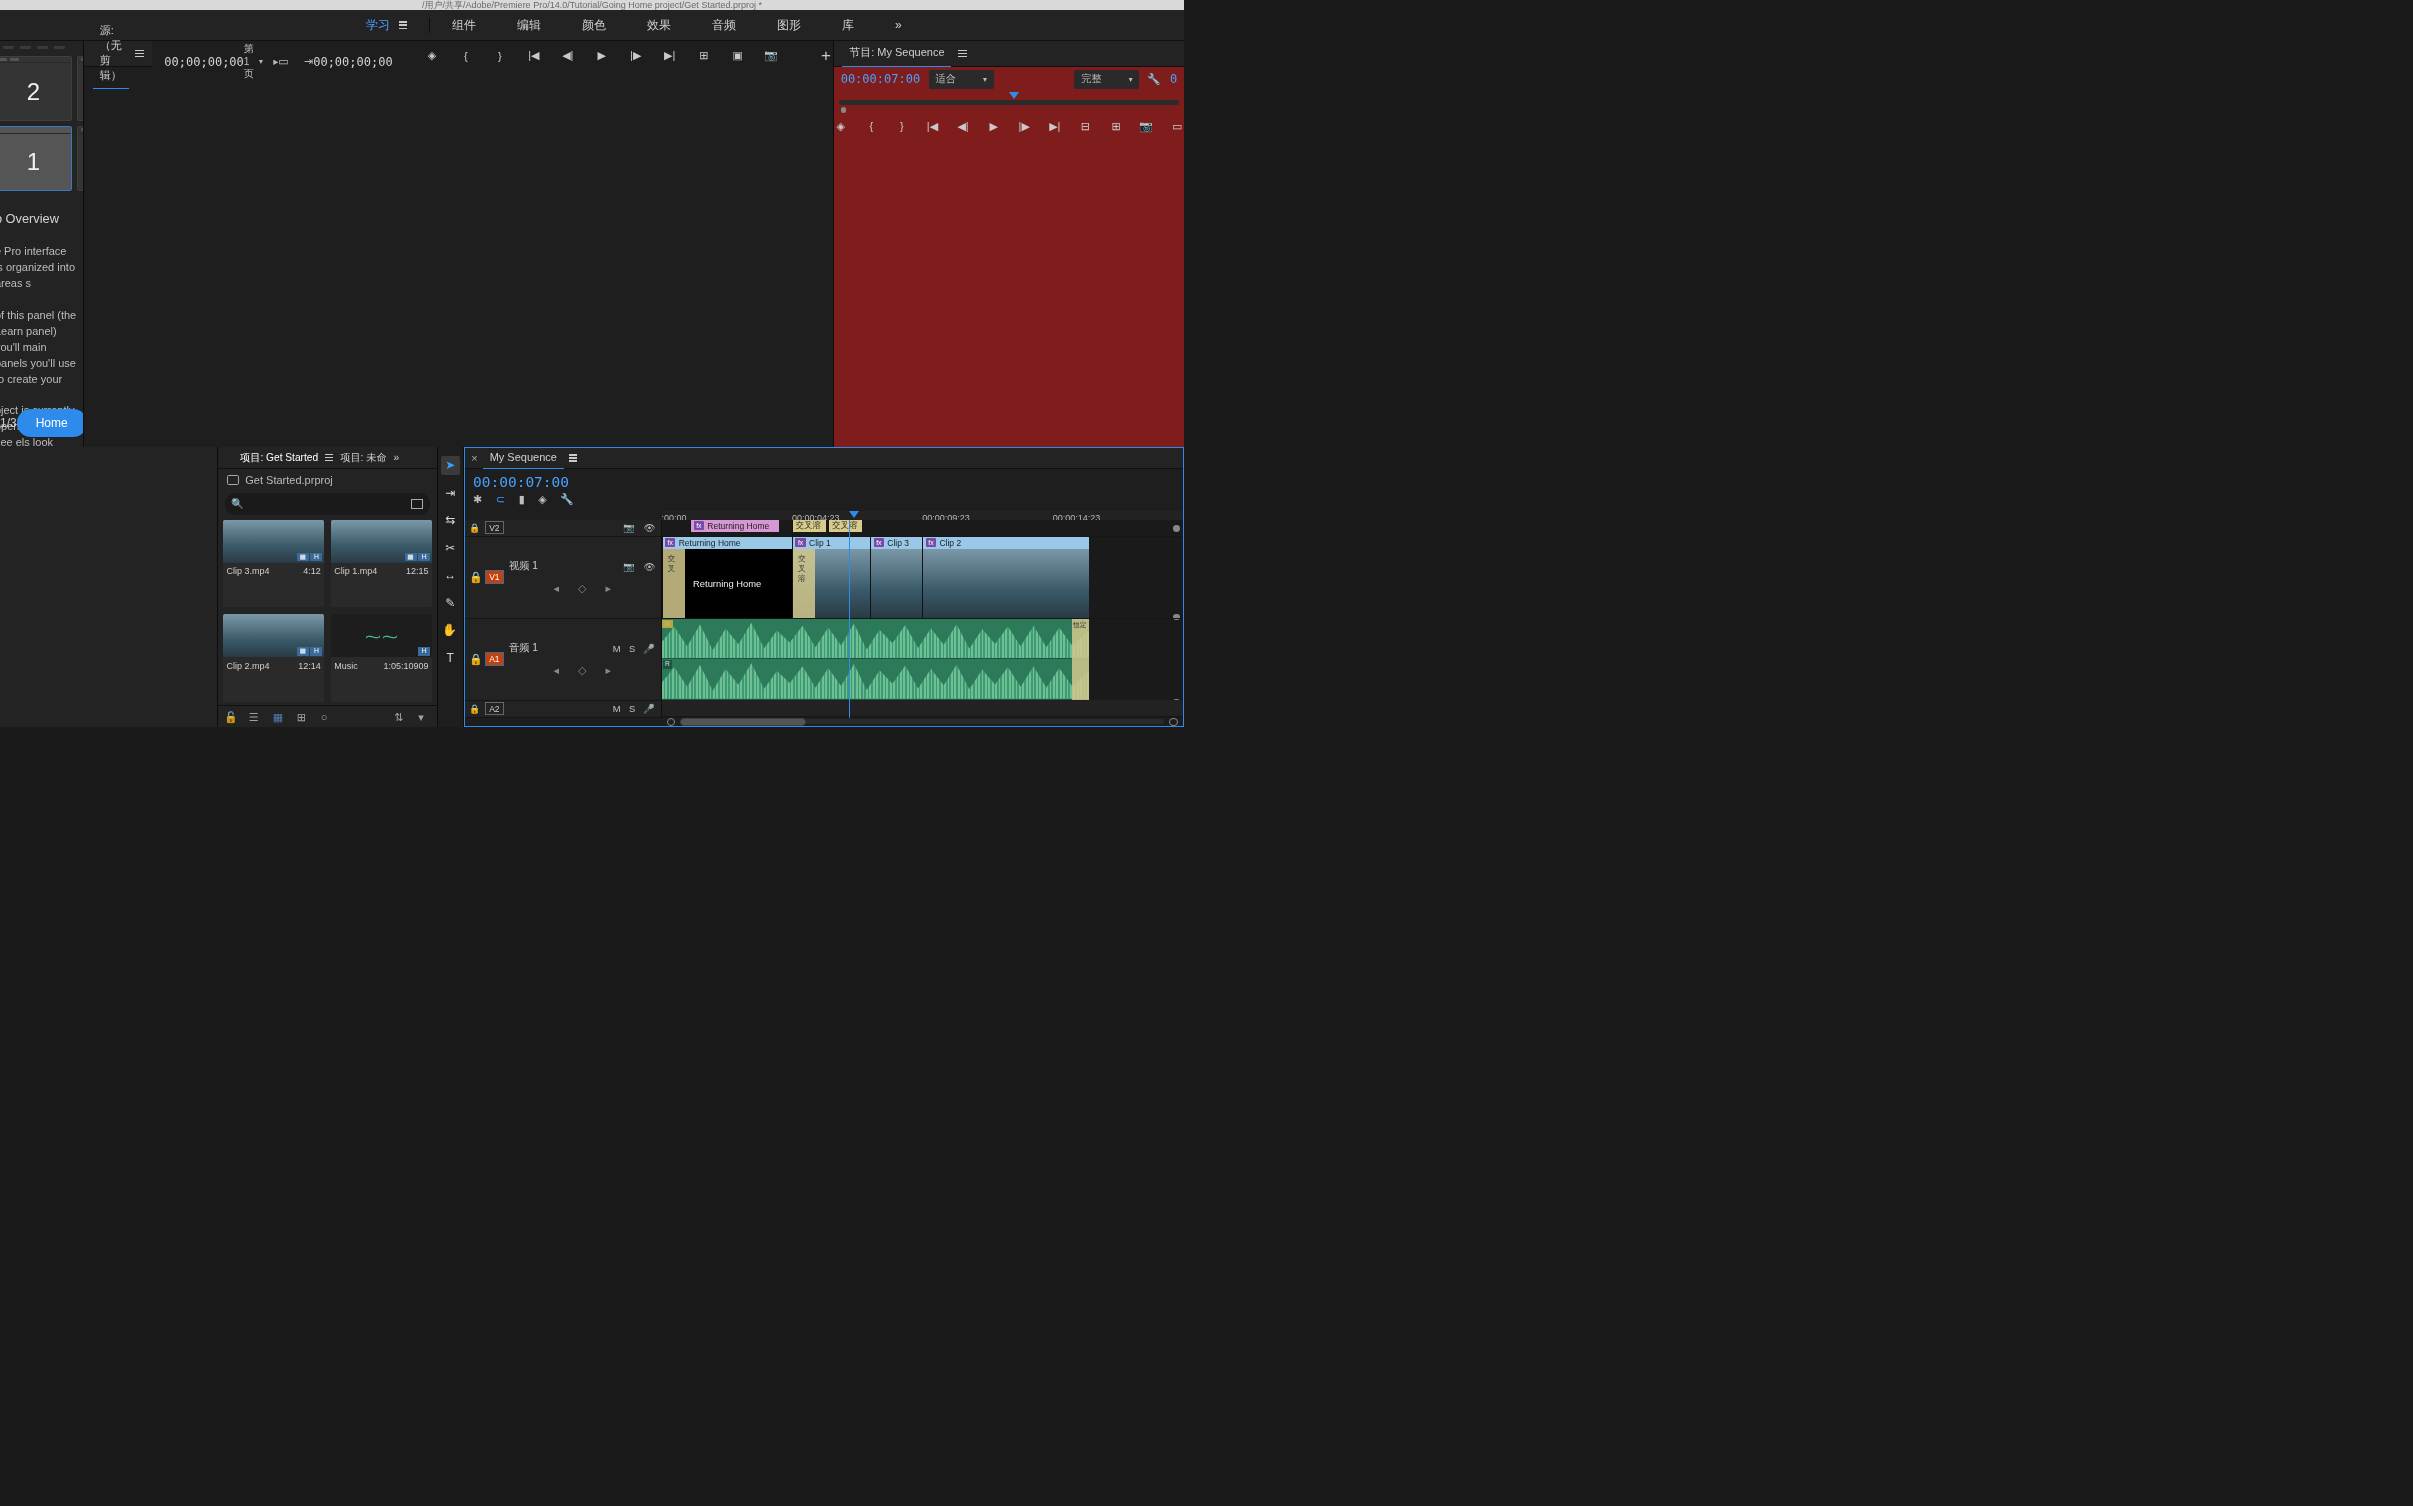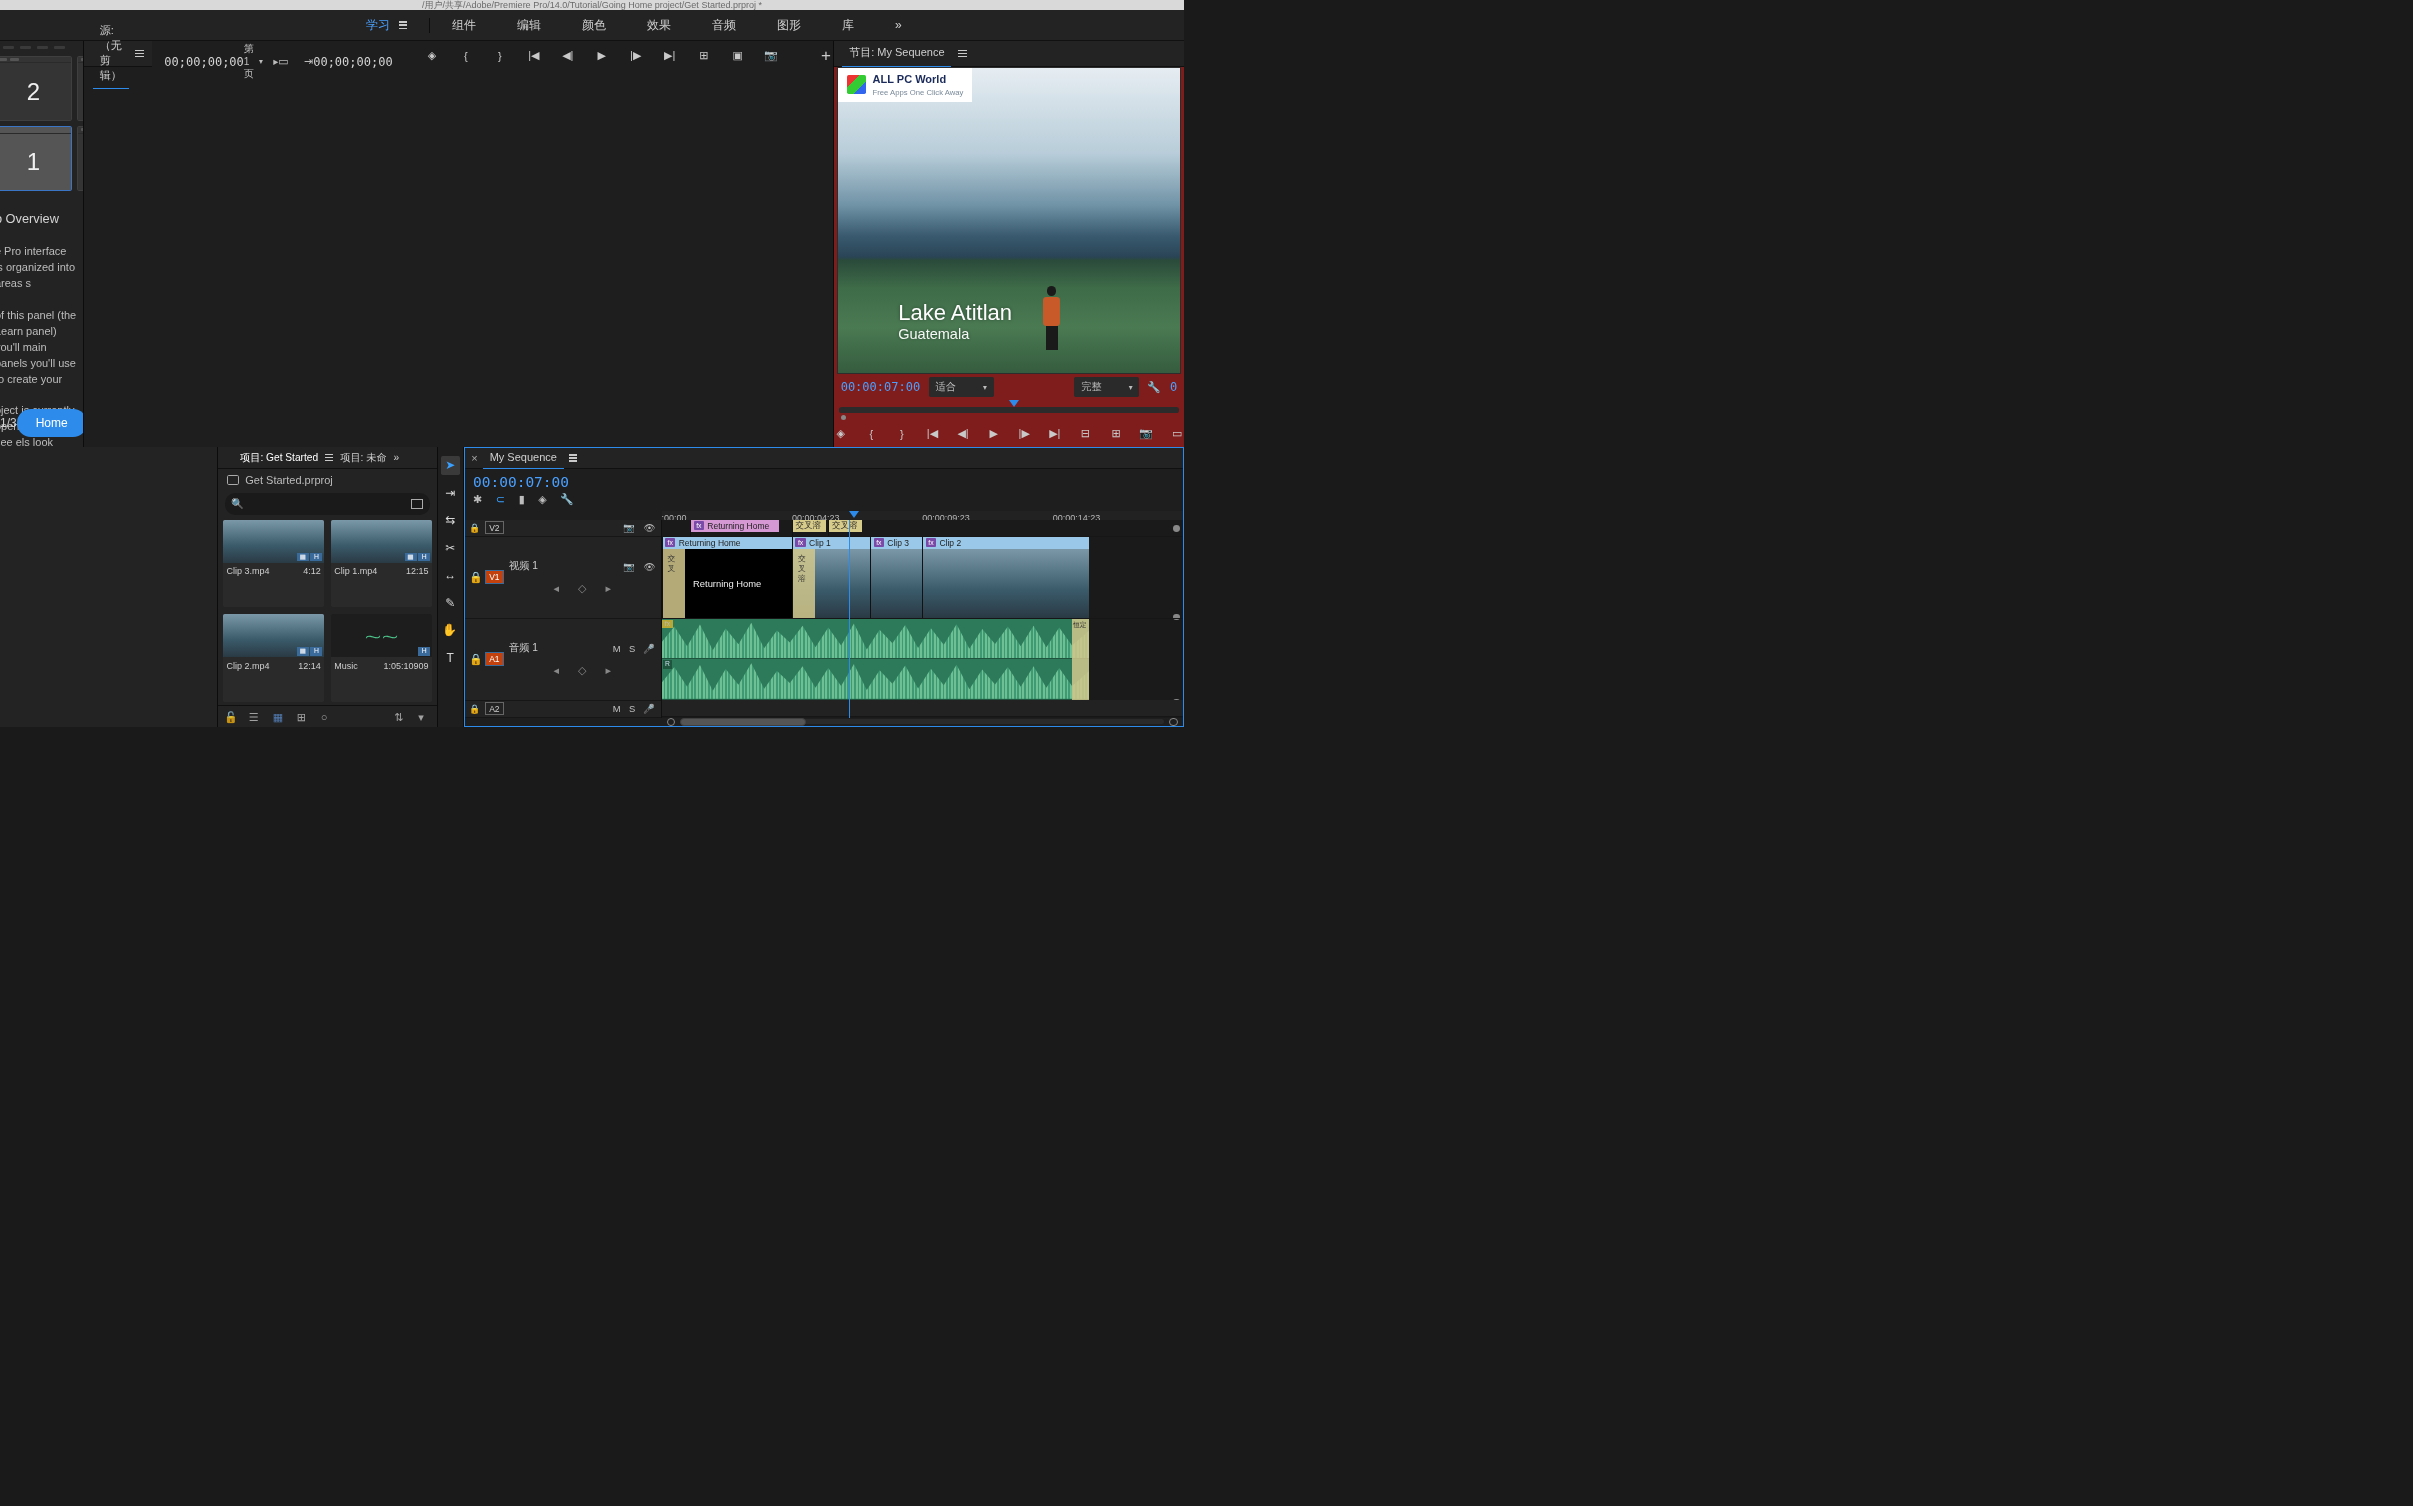--- a/index.html
+++ b/index.html
@@ -273,36 +273,20 @@
 
   <div class="program">
     <div class="panel-tab-row">
       <span class="panel-tab active">节目: My Sequence</span>
       <span class="hamburger">
           <i></i>
           <i></i>
           <i></i>
         </span>
     </div>
-    <div class="prog-canvas">
-      <div class="sky"></div>
-      <div class="watermark">
-        <div class="wm-cube"></div>
-        <div class="wm-txt"><b>ALL PC World</b><span>Free Apps One Click Away</span></div>
-      </div>
-      <div class="person">
-          <div class="head"></div>
-          <div class="torso"></div>
-          <div class="legs"></div>
-        </div>
-      <div class="loc-text">
-        <div class="l1">Lake Atitlan</div>
-        <div class="l2">Guatemala</div>
-      </div>
-    </div>
     <div class="prog-foot">
       <span class="tc">00:00:07:00</span>
       <span class="dd" style="background:#2a2a2a;padding:2.6px 6.8px;border-radius:1.7px">
           <span>适合</span>
           <span class="chev" style="margin-left:22px">▾</span>
         </span>
       <span style="flex:1"></span>
       <span class="dd" style="background:#2a2a2a;padding:2.6px 6.8px;border-radius:1.7px">
           <span>完整</span>
           <span class="chev" style="margin-left:22px">▾</span>

